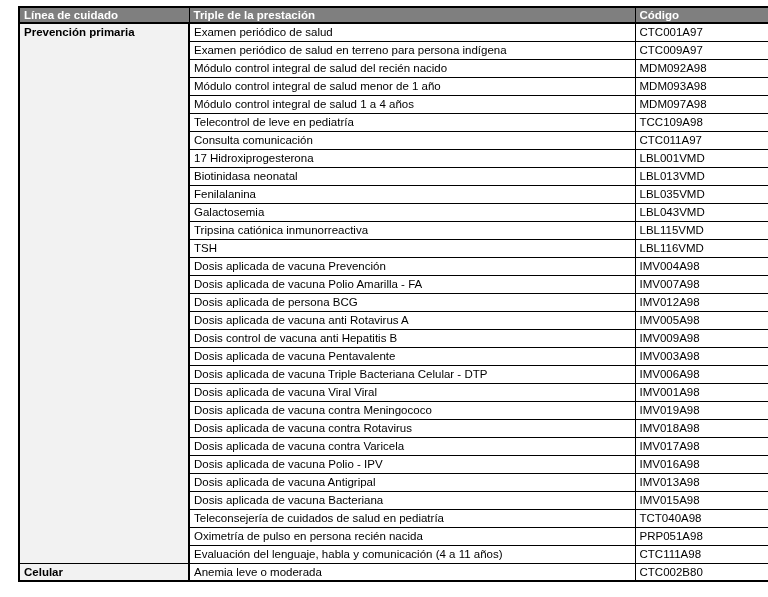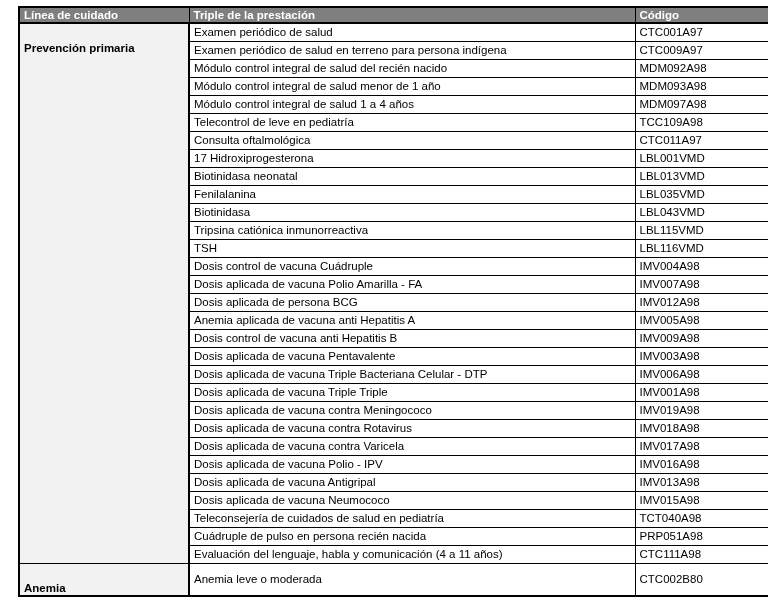--- a/index.html
+++ b/index.html
@@ -59,21 +59,21 @@
     height: 18px;
     border: 1px solid var(--border-color);
     vertical-align: middle;
     white-space: nowrap;
     overflow: hidden;
   }
   td.care-line {
     background: var(--group-bg);
     font-weight: bold;
     vertical-align: top;
-    padding-top: 18px;
+    padding-top: 2px;
     border-right: 2px solid var(--border-color);
   }
 </style>
 </head>
 <body>
 
 <div class="page">
   <table class="prestaciones">
     <colgroup>
       <col class="c-linea">
@@ -107,77 +107,77 @@
         </tr>
         <tr>
           <td class="prestacion">Módulo control integral de salud 1 a 4 años</td>
           <td class="codigo">MDM097A98</td>
         </tr>
         <tr>
           <td class="prestacion">Telecontrol de leve en pediatría</td>
           <td class="codigo">TCC109A98</td>
         </tr>
         <tr>
-          <td class="prestacion">Consulta oftalmológica</td>
+          <td class="prestacion">Consulta comunicación</td>
           <td class="codigo">CTC011A97</td>
         </tr>
         <tr>
           <td class="prestacion">17 Hidroxiprogesterona</td>
           <td class="codigo">LBL001VMD</td>
         </tr>
         <tr>
           <td class="prestacion">Biotinidasa neonatal</td>
           <td class="codigo">LBL013VMD</td>
         </tr>
         <tr>
           <td class="prestacion">Fenilalanina</td>
           <td class="codigo">LBL035VMD</td>
         </tr>
         <tr>
-          <td class="prestacion">Biotinidasa</td>
+          <td class="prestacion">Galactosemia</td>
           <td class="codigo">LBL043VMD</td>
         </tr>
         <tr>
           <td class="prestacion">Tripsina catiónica inmunorreactiva</td>
           <td class="codigo">LBL115VMD</td>
         </tr>
         <tr>
           <td class="prestacion">TSH</td>
           <td class="codigo">LBL116VMD</td>
         </tr>
         <tr>
-          <td class="prestacion">Dosis control de vacuna Cuádruple</td>
+          <td class="prestacion">Dosis aplicada de vacuna Prevención</td>
           <td class="codigo">IMV004A98</td>
         </tr>
         <tr>
           <td class="prestacion">Dosis aplicada de vacuna Polio Amarilla - FA</td>
           <td class="codigo">IMV007A98</td>
         </tr>
         <tr>
           <td class="prestacion">Dosis aplicada de persona BCG</td>
           <td class="codigo">IMV012A98</td>
         </tr>
         <tr>
-          <td class="prestacion">Anemia aplicada de vacuna anti Hepatitis A</td>
+          <td class="prestacion">Dosis aplicada de vacuna anti Rotavirus A</td>
           <td class="codigo">IMV005A98</td>
         </tr>
         <tr>
           <td class="prestacion">Dosis control de vacuna anti Hepatitis B</td>
           <td class="codigo">IMV009A98</td>
         </tr>
         <tr>
           <td class="prestacion">Dosis aplicada de vacuna Pentavalente</td>
           <td class="codigo">IMV003A98</td>
         </tr>
         <tr>
           <td class="prestacion">Dosis aplicada de vacuna Triple Bacteriana Celular - DTP</td>
           <td class="codigo">IMV006A98</td>
         </tr>
         <tr>
-          <td class="prestacion">Dosis aplicada de vacuna Triple Triple</td>
+          <td class="prestacion">Dosis aplicada de vacuna Viral Viral</td>
           <td class="codigo">IMV001A98</td>
         </tr>
         <tr>
           <td class="prestacion">Dosis aplicada de vacuna contra Meningococo</td>
           <td class="codigo">IMV019A98</td>
         </tr>
         <tr>
           <td class="prestacion">Dosis aplicada de vacuna contra Rotavirus</td>
           <td class="codigo">IMV018A98</td>
         </tr>
@@ -187,35 +187,35 @@
         </tr>
         <tr>
           <td class="prestacion">Dosis aplicada de vacuna Polio - IPV</td>
           <td class="codigo">IMV016A98</td>
         </tr>
         <tr>
           <td class="prestacion">Dosis aplicada de vacuna Antigripal</td>
           <td class="codigo">IMV013A98</td>
         </tr>
         <tr>
-          <td class="prestacion">Dosis aplicada de vacuna Neumococo</td>
+          <td class="prestacion">Dosis aplicada de vacuna Bacteriana</td>
           <td class="codigo">IMV015A98</td>
         </tr>
         <tr>
           <td class="prestacion">Teleconsejería de cuidados de salud en pediatría</td>
           <td class="codigo">TCT040A98</td>
         </tr>
         <tr>
-          <td class="prestacion">Cuádruple de pulso en persona recién nacida</td>
+          <td class="prestacion">Oximetría de pulso en persona recién nacida</td>
           <td class="codigo">PRP051A98</td>
         </tr>
         <tr>
           <td class="prestacion">Evaluación del lenguaje, habla y comunicación (4 a 11 años)</td>
           <td class="codigo">CTC111A98</td>
         </tr>
         <tr>
-          <td class="care-line" rowspan="1">Anemia</td>
+          <td class="care-line" rowspan="1">Celular</td>
           <td class="prestacion">Anemia leve o moderada</td>
           <td class="codigo">CTC002B80</td>
         </tr>
       </tbody>
   </table>
 </div>
 
 </body></html>

